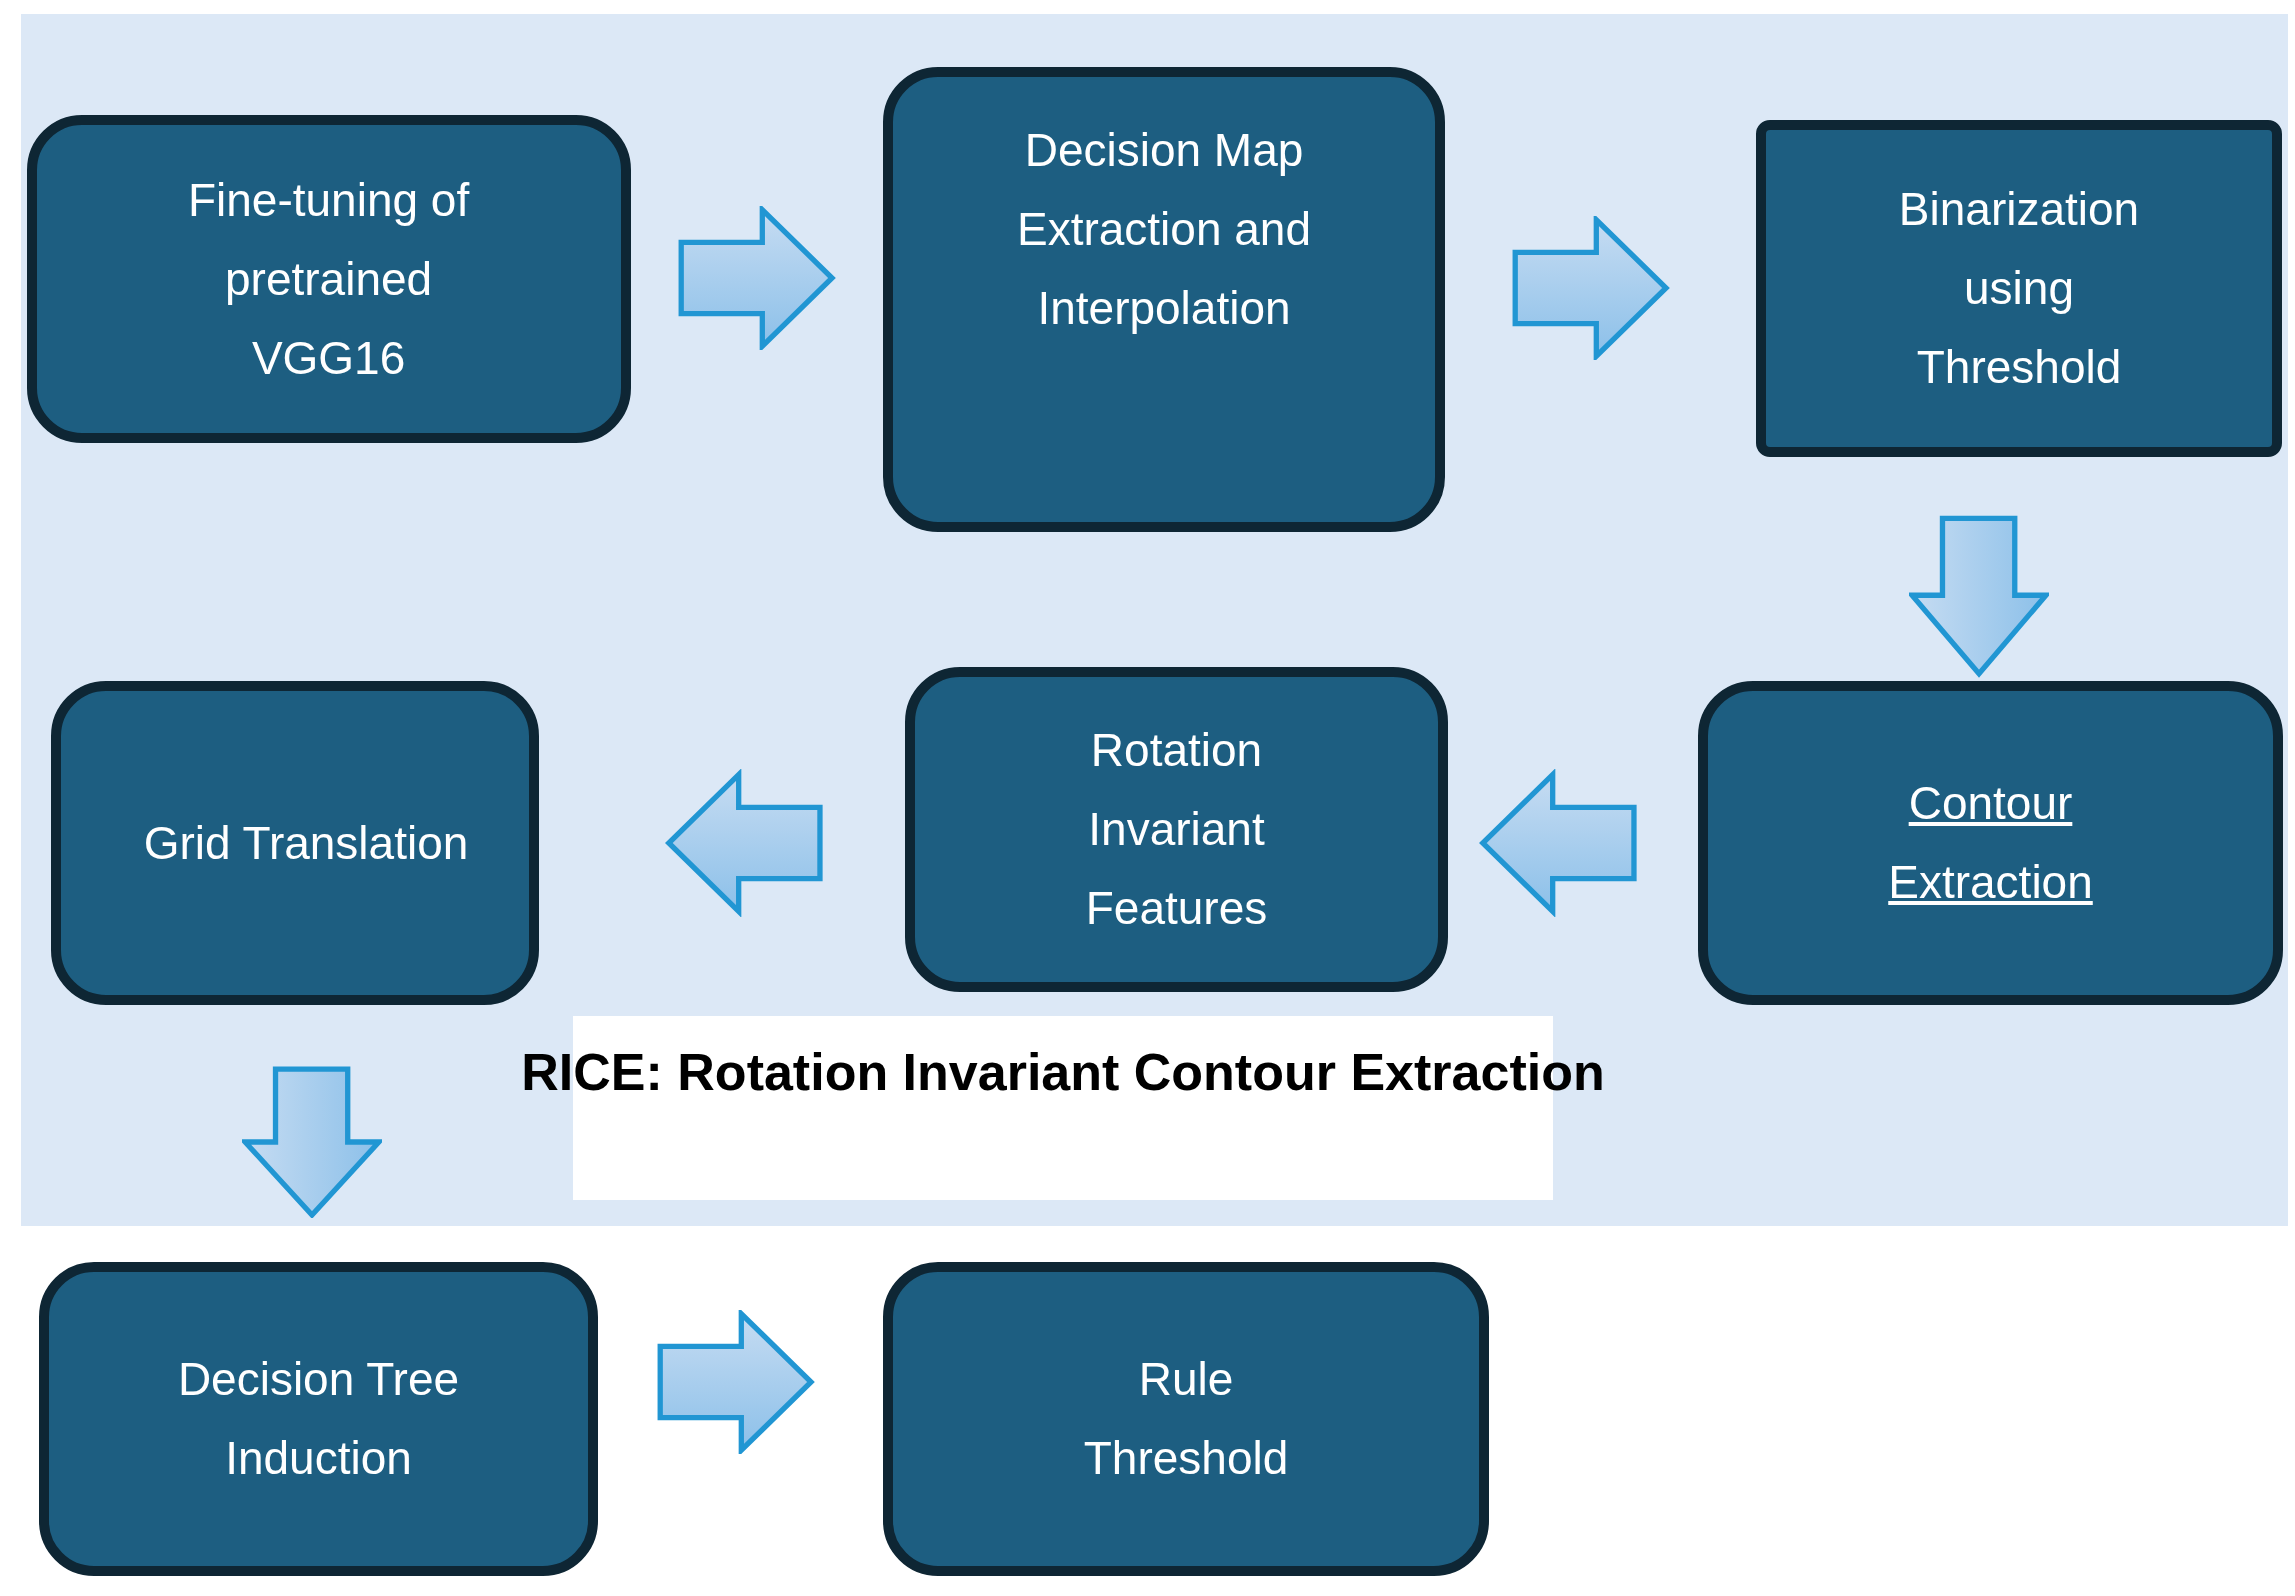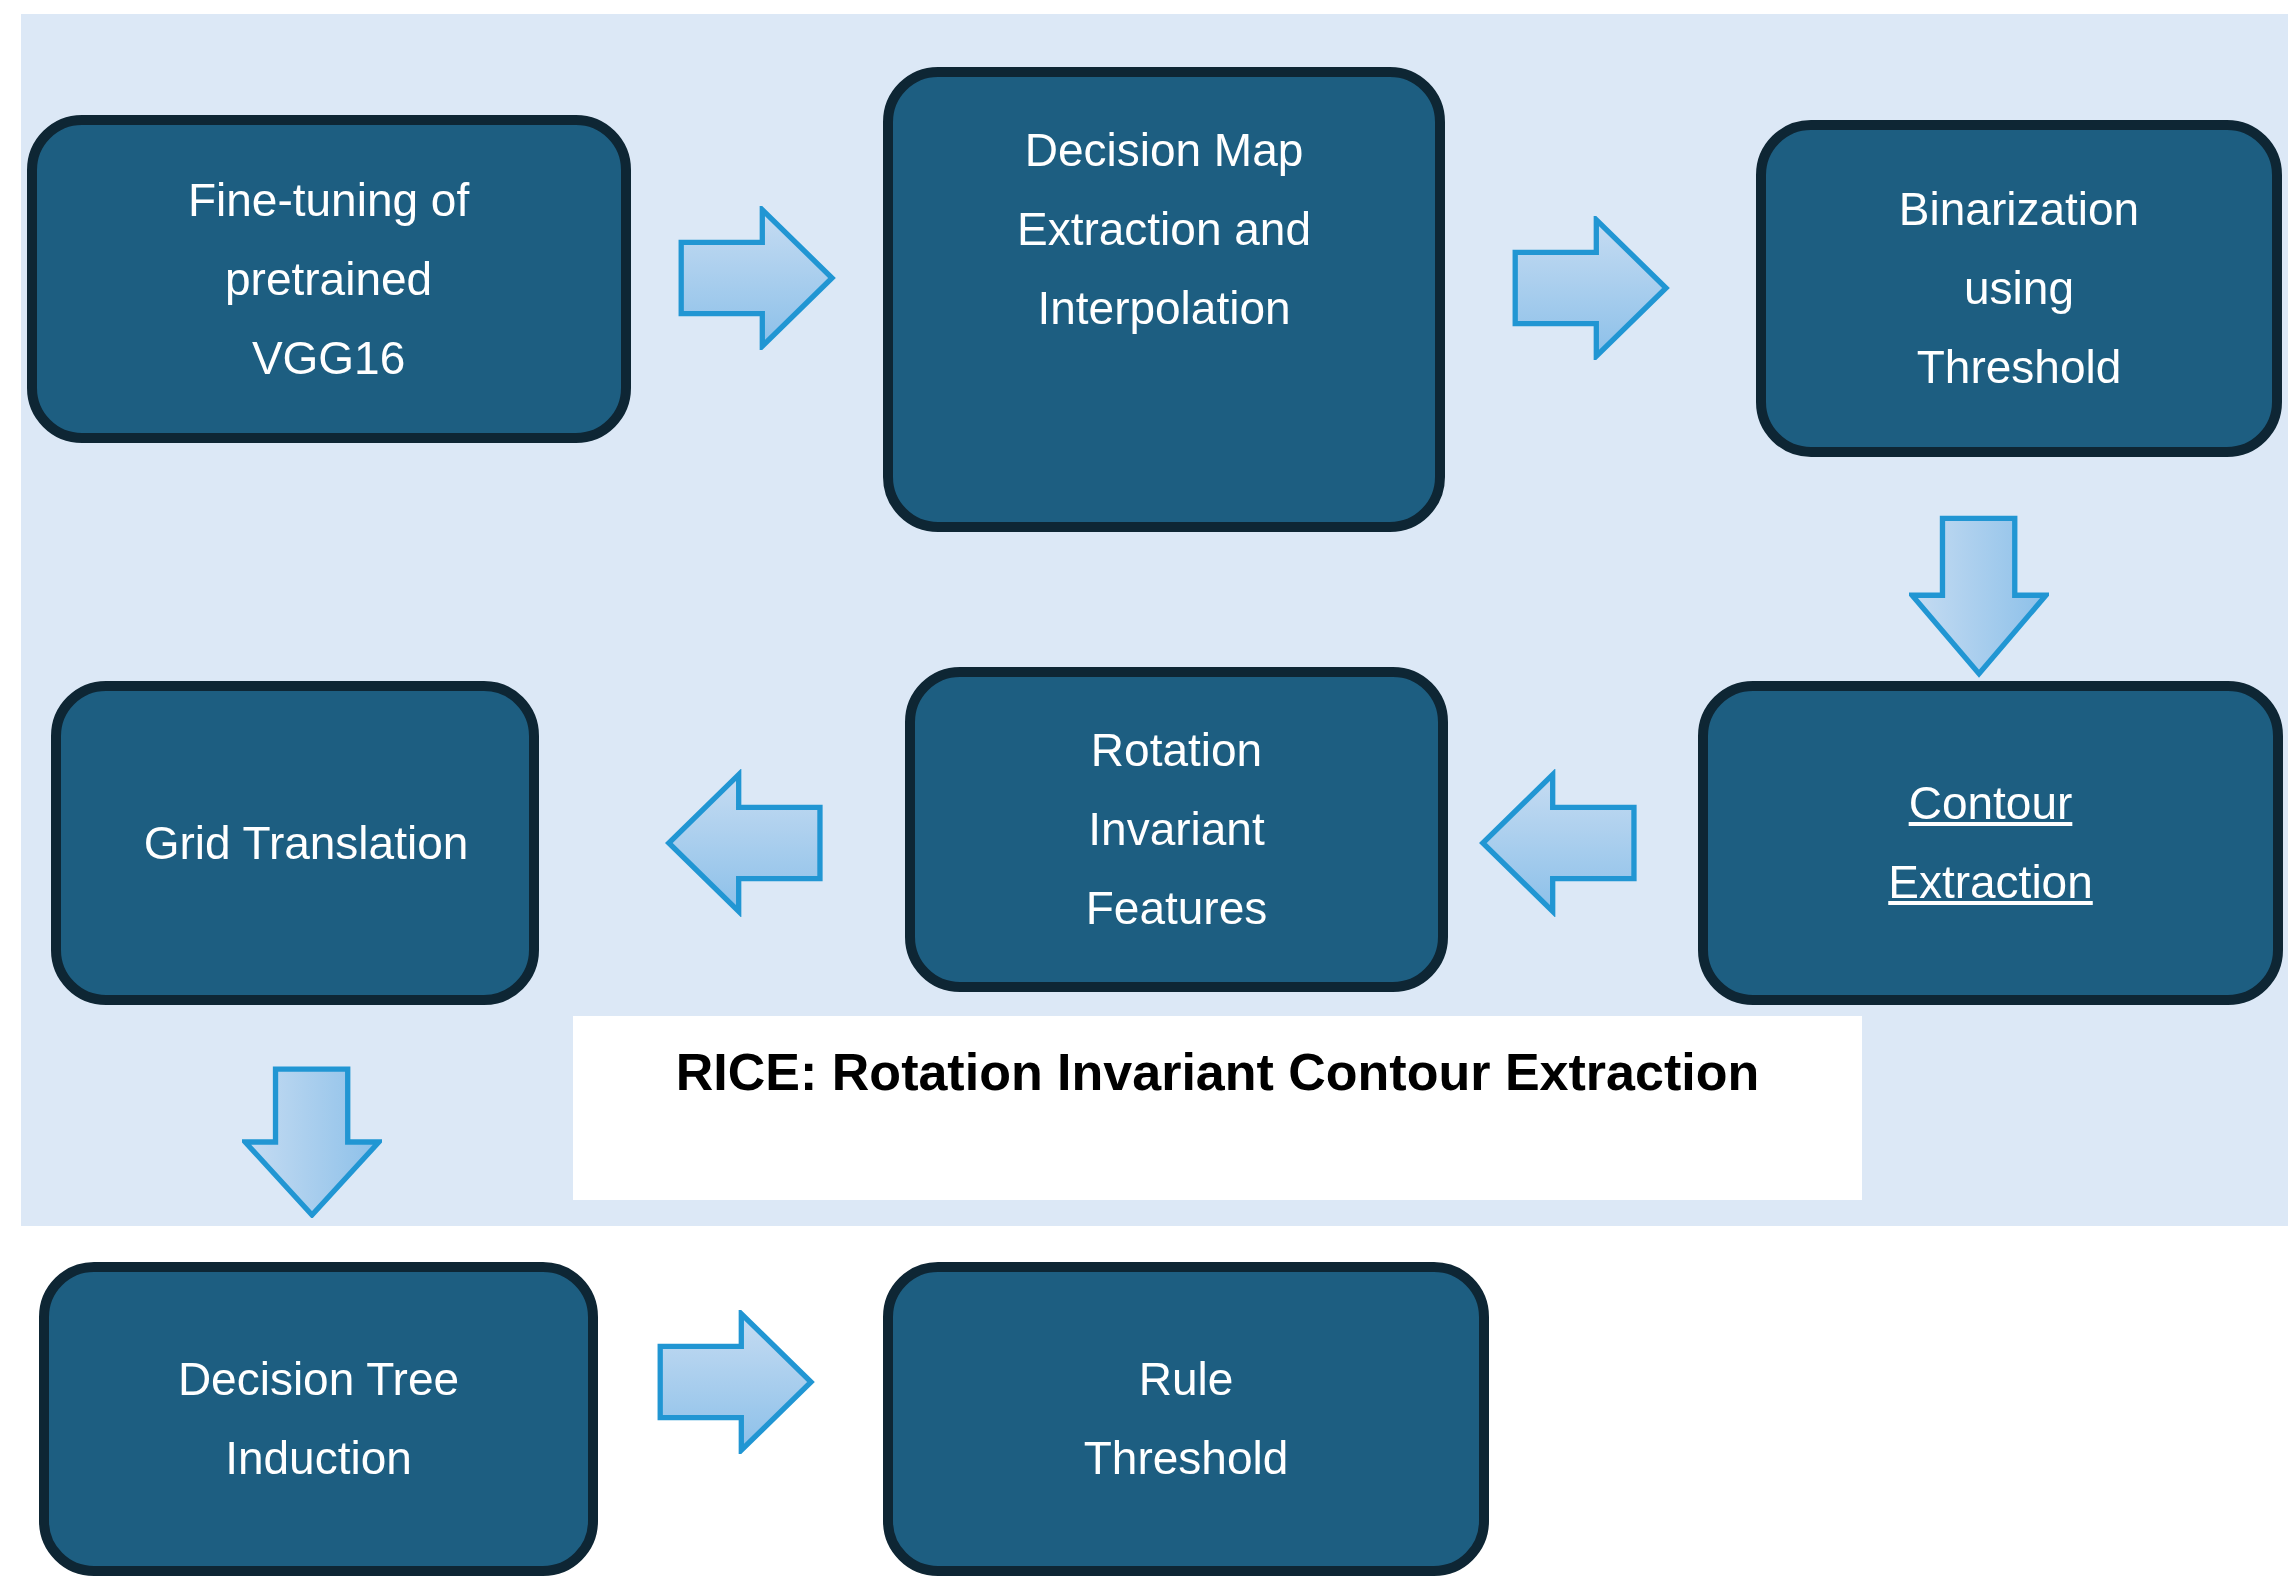--- a/index.html
+++ b/index.html
@@ -33,40 +33,40 @@
     border:10px solid var(--box-border);
     border-radius:55px;
     color:var(--box-text);
     display:flex;flex-direction:column;justify-content:center;align-items:center;
     text-align:center;
     font-size:46px;line-height:79px;
     font-weight:400;
   }
   .node span{display:block;white-space:nowrap;}
   .caption-box{
-    position:absolute;left:573px;top:1016px;width:1289px;height:184px;
+    position:absolute;left:573px;top:1016px;width:980px;height:184px;
     background:var(--label-bg);
     color:var(--label-text);
     display:flex;justify-content:center;align-items:flex-start;
     padding-top:24px;box-sizing:border-box;
     font-size:52px;font-weight:700;line-height:64px;
     text-align:center;white-space:nowrap;
   }
   .arrow{position:absolute;}
   .arrow polygon{
     stroke:var(--arrow-stroke);
     stroke-width:7px;
     stroke-linejoin:miter;
   }
   .grad-v{fill:url(#gradV);}
   .grad-h{fill:url(#gradH);}
   
   #n-finetune   {left:26.6px;  top:115px;  width:604px; height:328px;}
   #n-featuremap {left:883px;top:67px;   width:562px; height:465px; padding-bottom:141px;}
-  #n-binarize   {left:1756px;top:120px;  width:526px; height:337px;}
+  #n-binarize   {left:1756px;top:120px;  width:526px; height:337px;border-radius:14px;}
   #n-grid       {left:51px;  top:681px;  width:488px; height:324px;padding-left:22px;}
   #n-rotation   {left:905px;top:667px;  width:543px; height:325px;}
   #n-contour    {left:1698px;top:681px;  width:585px; height:324px;text-decoration:underline;}
   #n-decision   {left:39px;  top:1262px; width:559px; height:314px;}
   #n-rule       {left:883px;top:1262px; width:606px; height:314px;}
   
   #a-r1{left:678px; top:206px; width:158px;height:144px;}
   #a-r2{left:1512px;top:216px; width:158px;height:144px;}
   #a-d1{left:1909px;top:513px; width:140px;height:166px;}
   #a-l1{left:1479px;top:769px;width:158px;height:148px;}

